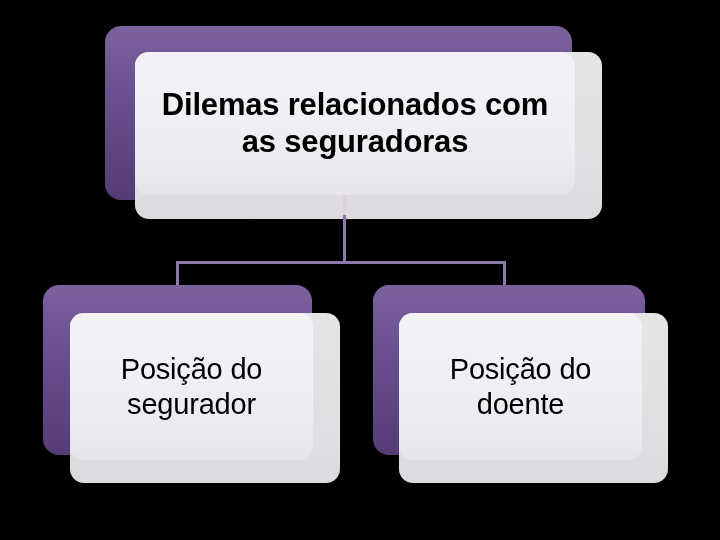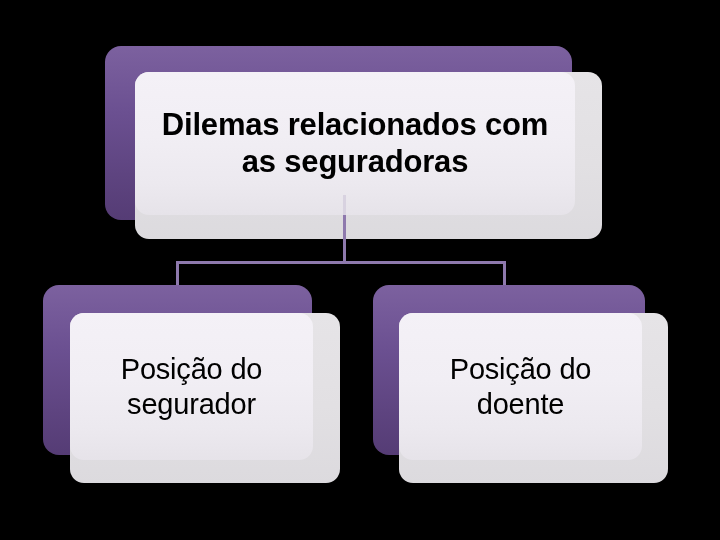--- a/index.html
+++ b/index.html
@@ -53,21 +53,21 @@
   }
 
   .node .label {
     color: #000000;
     line-height: 1.18;
     letter-spacing: -0.2px;
     white-space: pre-line;
   }
 
   
-  #node-root { left: 0; top: 0; width: 720px; height: 260px; margin-top: 20px; }
+  #node-root { left: 0; top: 0; width: 720px; height: 260px; }
   #node-root .plate      { left: 105px; top: 26px;  width: 467px; height: 174px; }
   #node-root .shadow-card{ left: 135px; top: 52px;  width: 467px; height: 167px; }
   #node-root .face       { left: 135px; top: 52px;  width: 440px; height: 143px; padding: 0 12px; }
   #node-root .label      { font-size: 31px; font-weight: bold; }
 
   
   #node-left { left: 0; top: 0; width: 360px; height: 540px; }
   #node-left .plate      { left: 43px;  top: 285px; width: 269px; height: 170px; }
   #node-left .shadow-card{ left: 70px;  top: 313px; width: 270px; height: 170px; }
   #node-left .face       { left: 70px;  top: 313px; width: 243px; height: 147px; padding: 16px 10px; }

